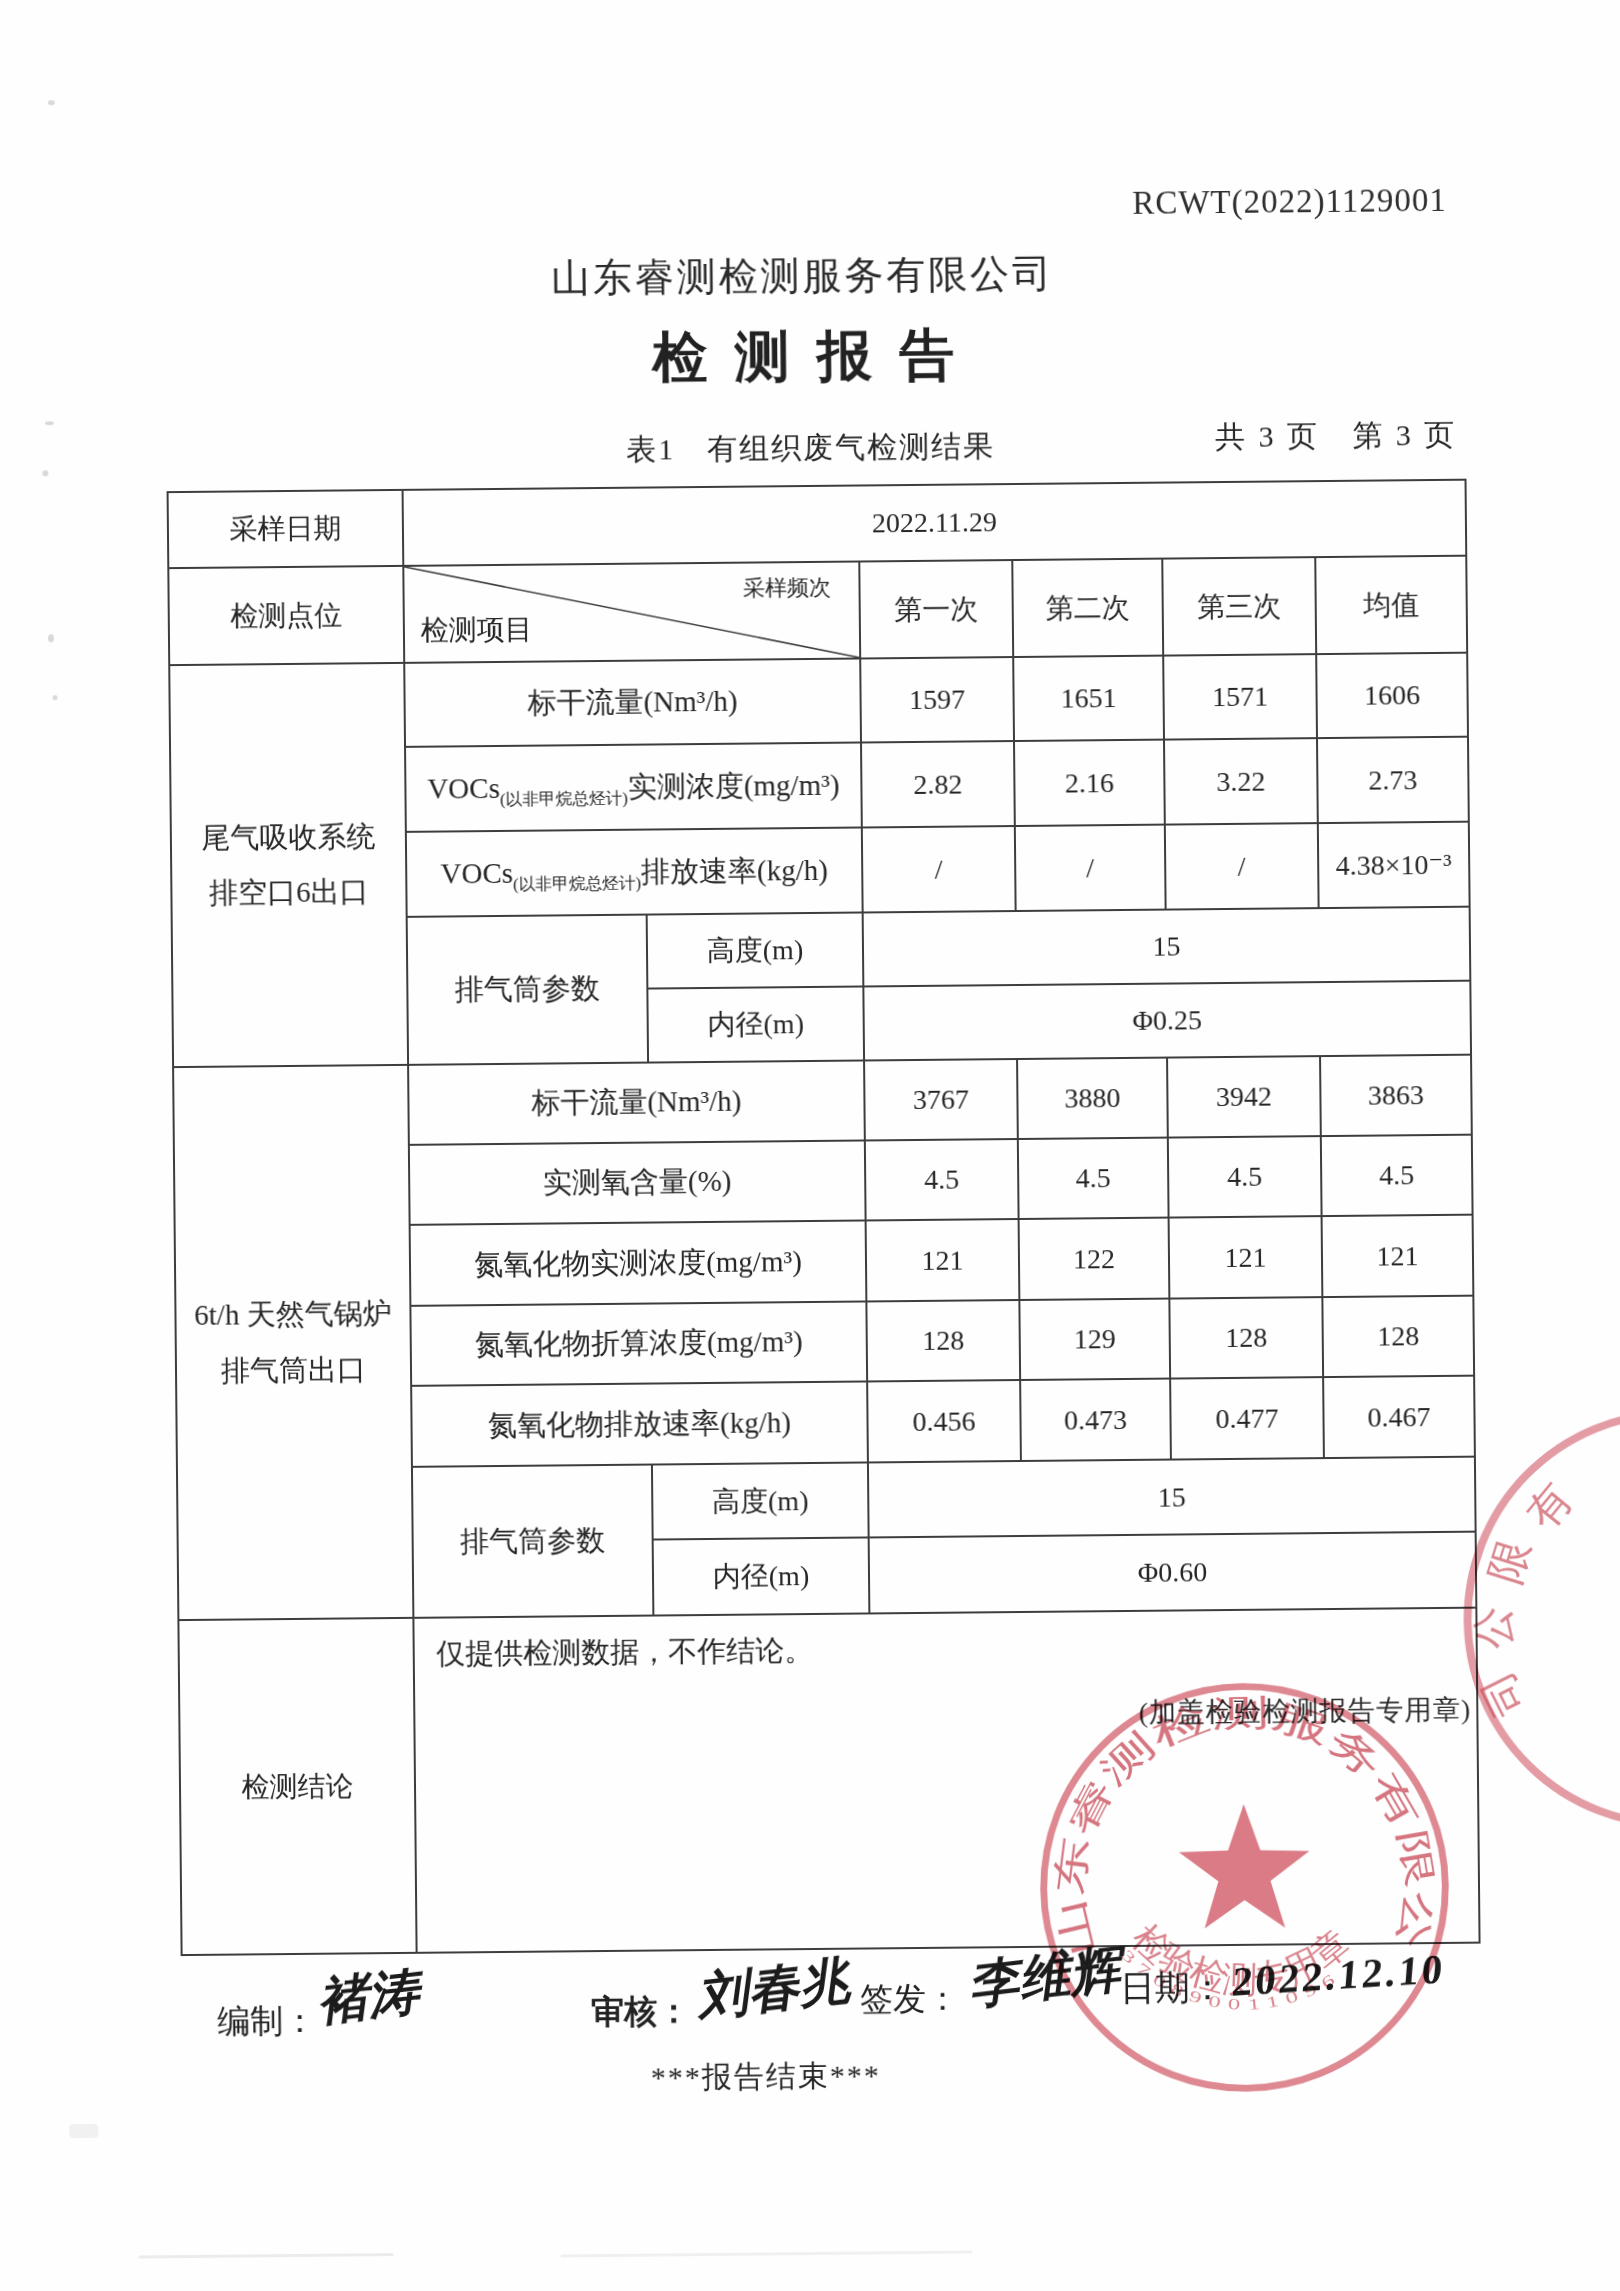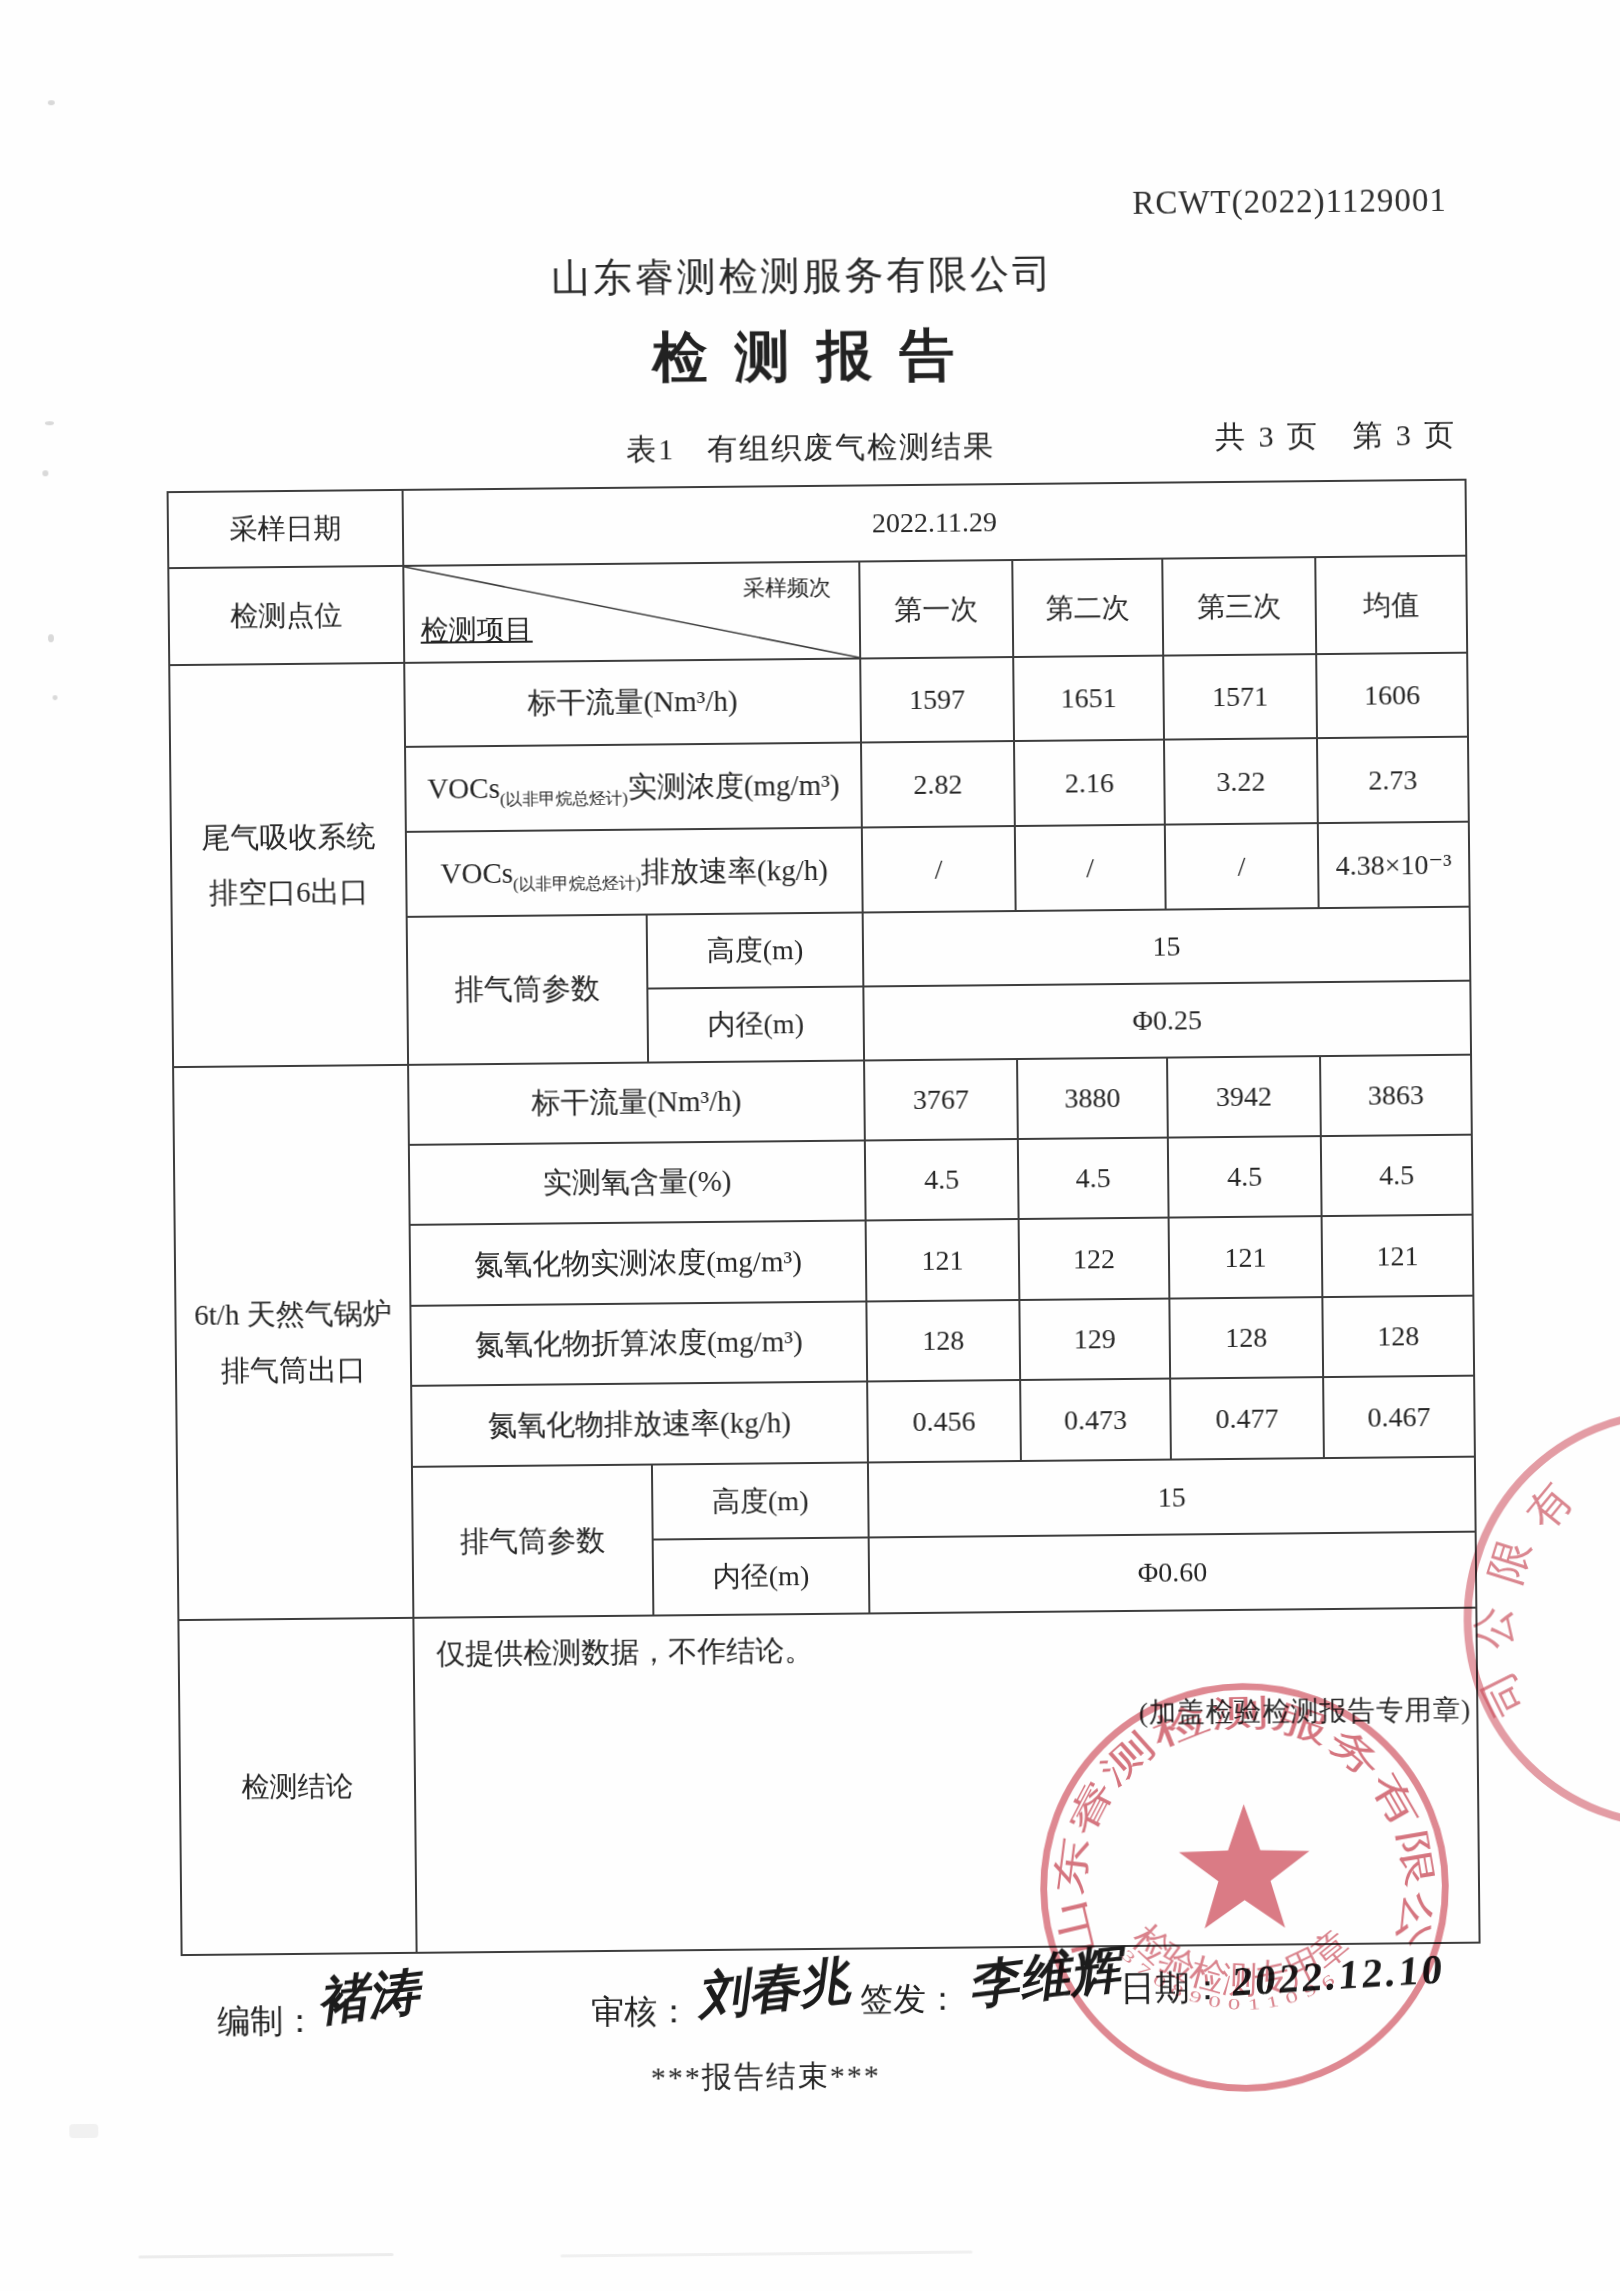--- a/index.html
+++ b/index.html
@@ -25,21 +25,21 @@
         font-size:28px;line-height:1.35;color:#262626;position:relative;box-sizing:border-box;}
   .nbr{border-right:none;}
   .nbb{border-bottom:none;}
   .thick{border-bottom-width:2.9px;}
   .item{font-size:29px;}
   .pt{font-size:29px;line-height:1.9;}
   .sub{font-size:16.7px;position:relative;top:6.9px;letter-spacing:0;}
   .concl{align-items:flex-start;justify-content:flex-start;text-align:left;padding:15.7px 0 0 21.6px;font-size:29px;}
   .diag-line{position:absolute;inset:0;width:100%;height:100%;}
   .diag-a{position:absolute;top:9.8px;right:27.4px;font-size:22px;}
-  .diag-b{position:absolute;bottom:11.8px;left:15.7px;font-size:28px;text-decoration:underline;}
+  .diag-b{position:absolute;bottom:11.8px;left:15.7px;font-size:28px;}
 
   
   .stamp-note{top:1698px;right:155px;font-size:27.4px;letter-spacing:1px;color:#2b2b2b;}
   .sig-label{font-size:33px;color:#222;}
   .hand{display:inline-block;font-weight:700;color:#1c1c1c;transform:rotate(-6deg) skewX(-14deg);}
   .sig-name{font-size:51px;}
   .date-hand{font-size:41px;letter-spacing:2.9px;transform:rotate(-3deg) skewX(-8deg);}
   .end-marker{top:2056px;left:-54px;width:100%;text-align:center;font-size:30px;letter-spacing:2px;}
 
   
@@ -162,21 +162,21 @@
     <div class="cell nbr" style="grid-area:14/4/15/8">Φ0.60</div>
 
     <div class="cell nbb" style="grid-area:15/1/16/2">检测结论</div>
     <div class="cell nbr nbb concl" style="grid-area:15/2/16/8">仅提供检测数据，不作结论。</div>
   </div>
 
   <div class="abs stamp-note">(加盖检验检测报告专用章)</div>
 
   <div class="abs sig-label" style="top:1994px;left:208px;">编制：</div>
   <div class="abs hand sig-name" style="top:1958px;left:312px;">褚涛</div>
-  <div class="abs sig-label" style="top:1988px;left:582px;">审核：</div>
+  <div class="abs sig-label" style="top:1988px;left:582px;font-weight:bold;">审核：</div>
   <div class="abs hand sig-name" style="top:1954px;left:692px;">刘春兆</div>
   <div class="abs sig-label" style="top:1978px;left:851px;">签发：</div>
   <div class="abs hand sig-name" style="top:1945px;left:963px;">李维辉</div>
   <div class="abs sig-label" style="top:1968px;left:1111px;font-size:35px;">日期：</div>
   <div class="abs hand date-hand" style="top:1956px;left:1223px;">2022.12.10</div>
   <div class="abs end-marker">***报告结束***</div>
 
   <svg class="abs stamp" style="top:1676px;left:1021px;" width="431" height="431" viewBox="0 0 440 440">
     <defs>
       <path id="arcRing" d="M 70.5 289.7 A 165 165 0 1 1 369.5 289.7" fill="none"></path>

